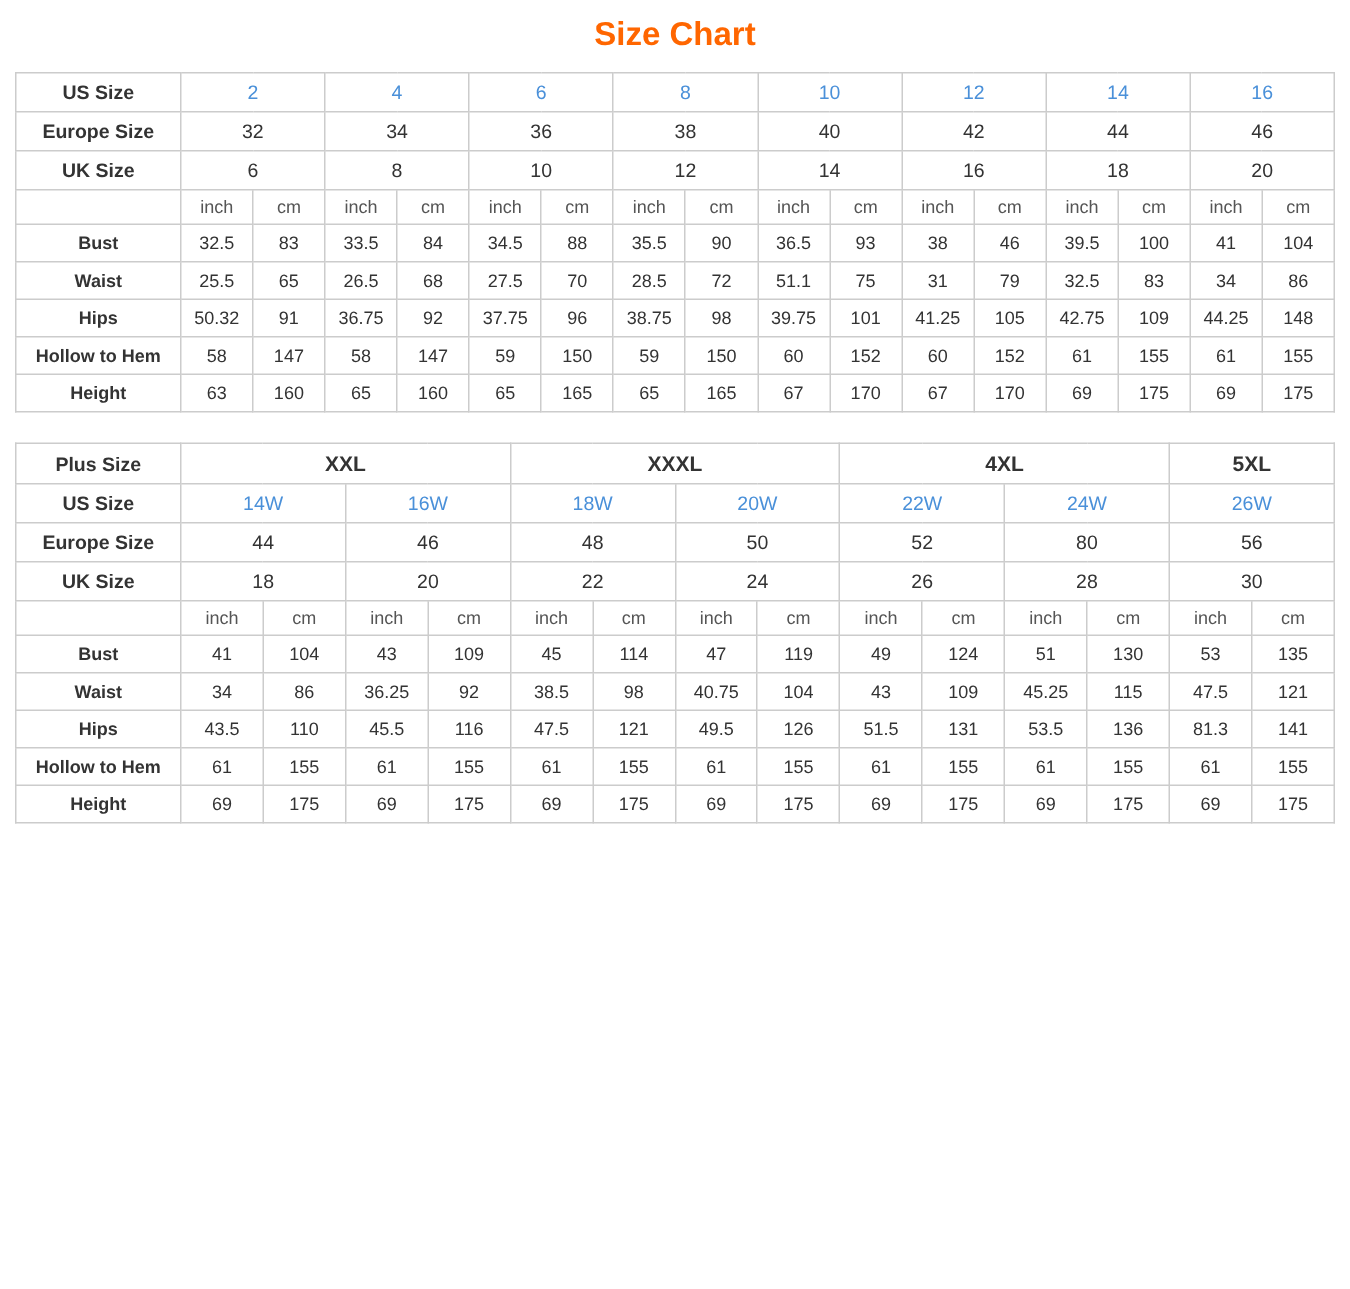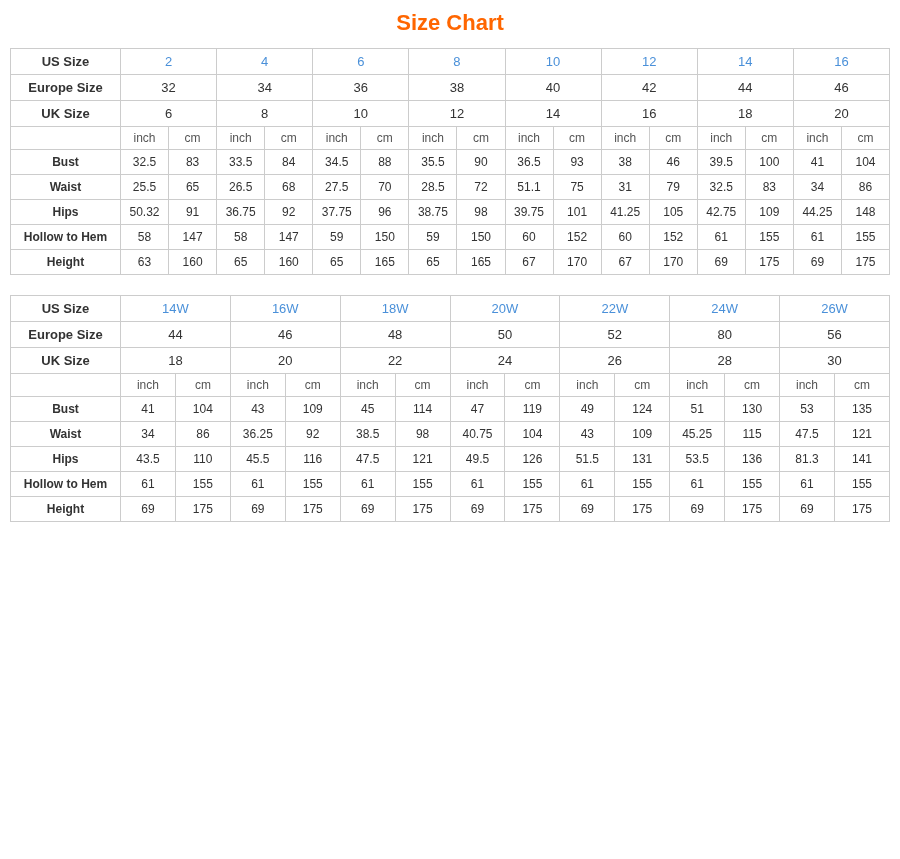--- a/index.html
+++ b/index.html
@@ -217,20 +217,27 @@
           <td>175</td>
         </tr>
       </tbody>
   </table>
 </div>
 
 <div class="chart-section">
   <table>
     <thead>
       <tr>
+        <td class="label-col">Plus Size</td>
+        <td colspan="4" class="size-group-header">XXL</td>
+        <td colspan="4" class="size-group-header">XXXL</td>
+        <td colspan="4" class="size-group-header">4XL</td>
+        <td colspan="2" class="size-group-header">5XL</td>
+      </tr>
+      <tr>
         <td class="label-col">US Size</td>
         <td colspan="2" class="us-size-val">14W</td>
         <td colspan="2" class="us-size-val">16W</td>
         <td colspan="2" class="us-size-val">18W</td>
         <td colspan="2" class="us-size-val">20W</td>
         <td colspan="2" class="us-size-val">22W</td>
         <td colspan="2" class="us-size-val">24W</td>
         <td colspan="2" class="us-size-val">26W</td>
       </tr>
       <tr>

